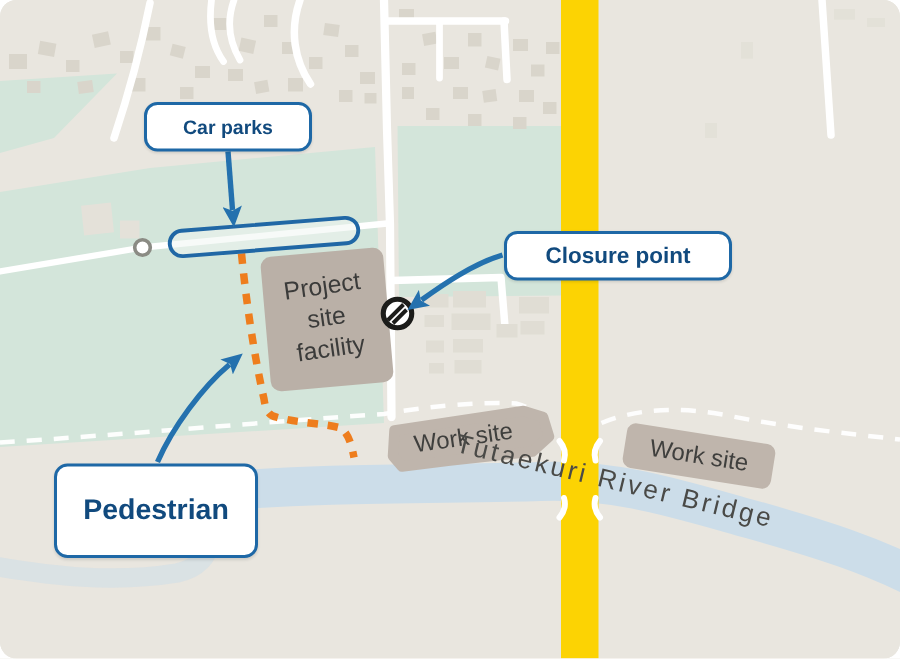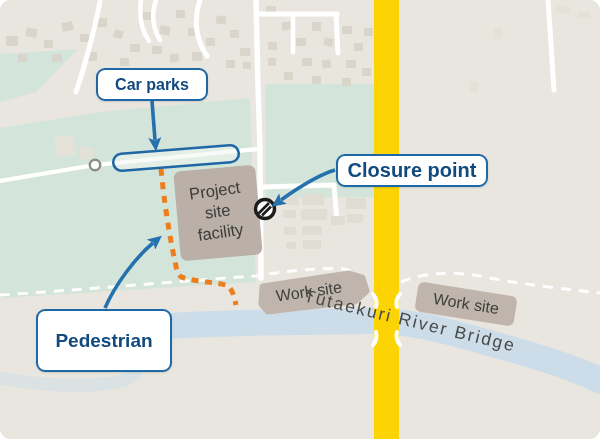--- a/index.html
+++ b/index.html
@@ -5,22 +5,22 @@
   html,body{margin:0;padding:0;background:#ffffff;}
   body{font-family:"Liberation Sans",sans-serif;}
   .frame{position:relative;width:600px;height:439px;border-radius:11px;overflow:hidden;background:#e9e6df;}
   .frame svg{position:absolute;left:0;top:0;display:block;}
   .callout{
     position:absolute;box-sizing:border-box;background:#ffffff;
     border:2.5px solid #1e68a6;border-radius:9px;color:#114a7e;font-weight:bold;
     display:flex;align-items:center;justify-content:center;text-align:center;
     box-shadow:0 1px 2px rgba(0,0,0,0.12);
   }
-  #car-parks-callout{left:96px;top:68px;width:112px;height:33px;font-size:16px;}
-  #closure-point-callout{left:336px;top:154px;width:152px;height:33px;font-size:20px;}
+  #car-parks-callout{left:96px;top:68px;width:112px;height:33px;font-size:13px;}
+  #closure-point-callout{left:336px;top:154px;width:152px;height:33px;font-size:15px;}
   #pedestrian-callout{left:36px;top:309px;width:136px;height:63px;font-size:19px;flex-direction:column;line-height:26px;}
 </style>
 </head>
 <body>
 
 <div class="frame">
   <svg width="600" height="439" viewBox="0 0 600 439">
     <defs>
       <marker id="arw" markerUnits="userSpaceOnUse" markerWidth="14" markerHeight="13" refX="2.5" refY="6.5" orient="auto">
         <path d="M0,0 L14,6.5 L0,13 L3,6.5 Z" fill="#2471ae"></path>

